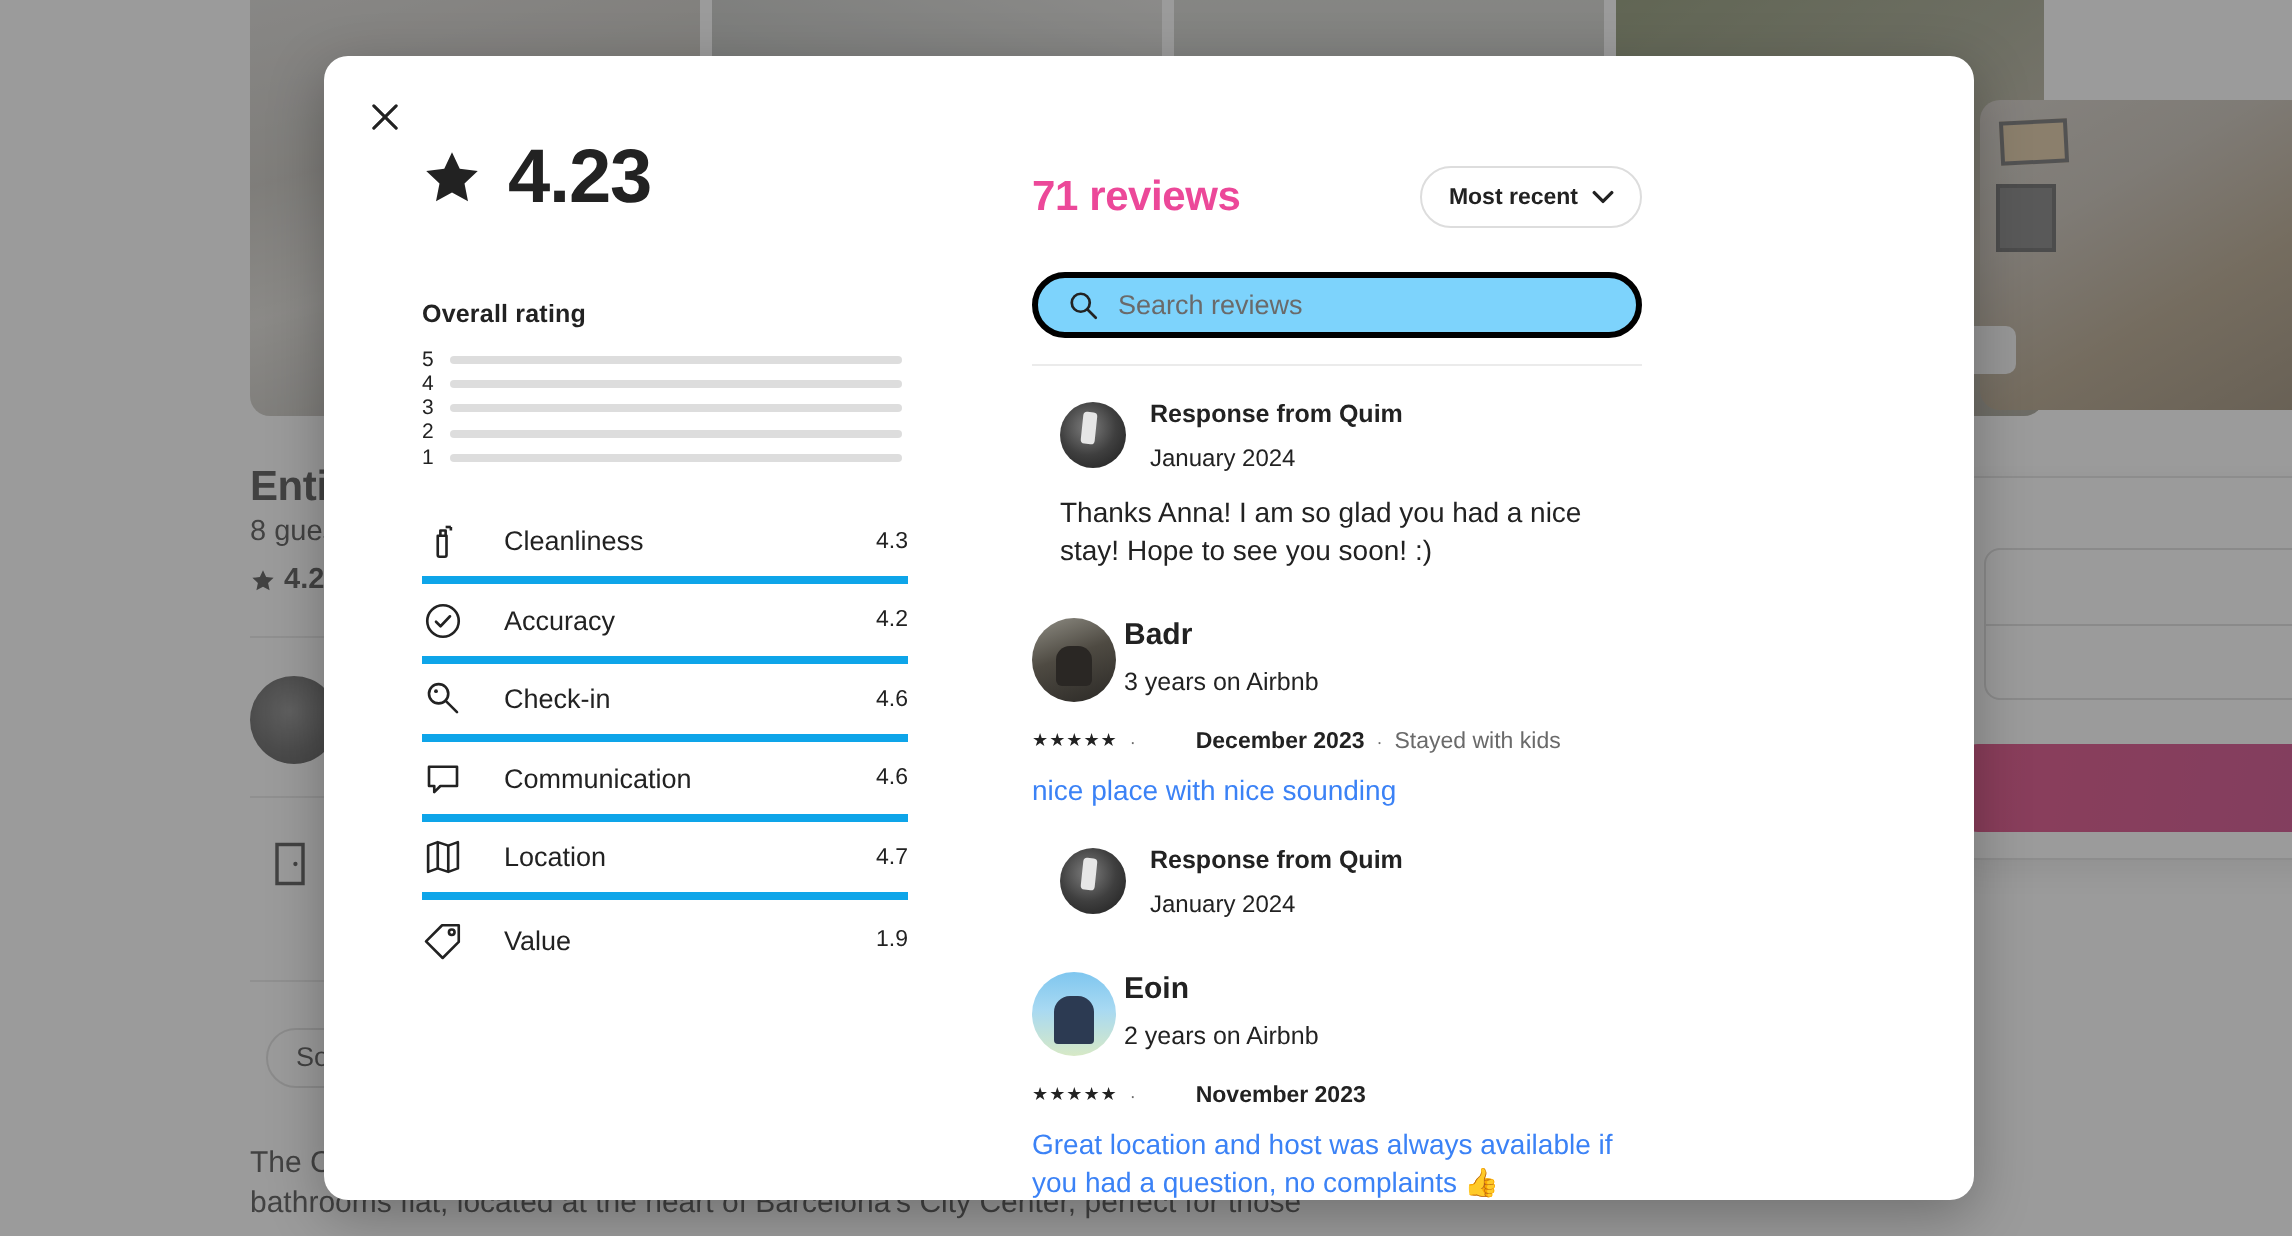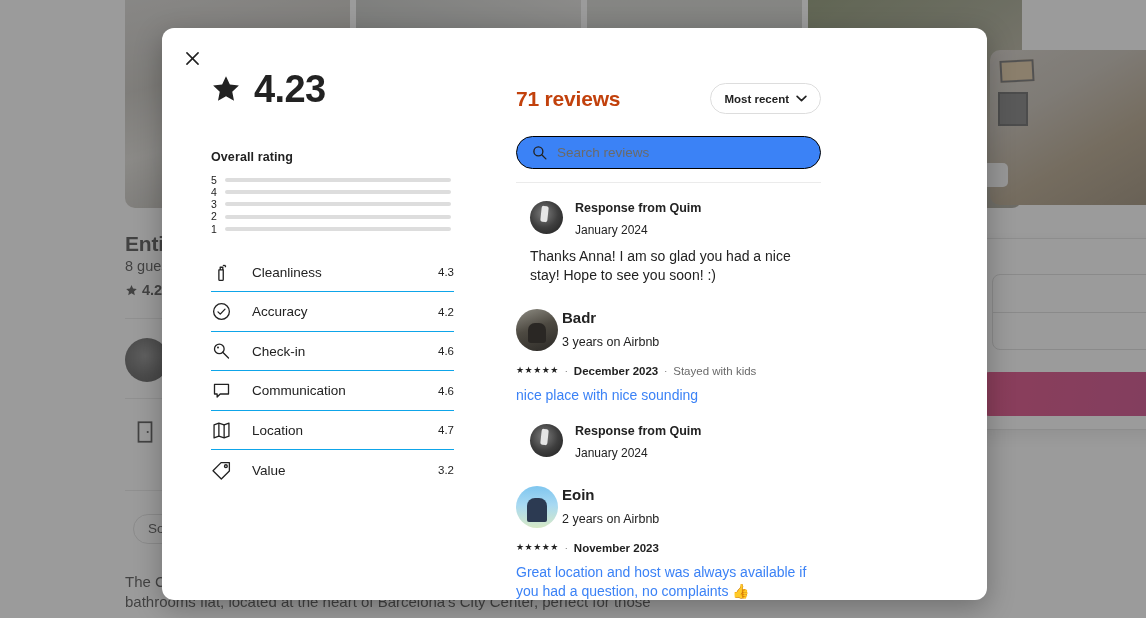--- a/index.html
+++ b/index.html
@@ -89,45 +89,45 @@
 
   .hist { width: 240px; margin-bottom: 18px; }
   .hist-row { display: flex; align-items: center; height: 12.2px; }
   .hist-num { width: 14px; font-size: 10.5px; color: #222; line-height: 1; }
   .hist-track { flex: 1; height: 4px; background: #dddddd; border-radius: 2px; overflow: hidden; }
   .hist-fill { height: 4px; background: #222222; border-radius: 2px; }
 
   .cat-list { width: 243px; }
   .cat-row {
     display: flex; align-items: center; height: 39.5px;
-    border-bottom: 1px solid #0ea5e9;
+    border-bottom: 4px solid #0ea5e9;
   }
   .cat-row:last-child { border-bottom: none; }
   .cat-ico { width: 21px; height: 21px; flex: none; margin-right: 20px; }
   .cat-name { flex: 1; font-size: 13.5px; color: #222; }
   .cat-val { font-size: 11.5px; color: #222; text-align: right; }
 
   
   .right-pane { flex: 1; position: relative; padding: 0; }
   .rv-head { position: absolute; left: 14px; top: 55px; right: 30px; display: flex; align-items: center; justify-content: space-between; }
-  .rv-count { font-size: 21px; font-weight: 700; color: #c2410c; letter-spacing: -0.2px; }
+  .rv-count { font-size: 21px; font-weight: 700; color: #ec4899; letter-spacing: -0.2px; }
   .sort-btn {
     display: flex; align-items: center; gap: 7px;
     height: 31px; padding: 0 13px;
     border: 1px solid #dddddd; border-radius: 16px;
     background: #fff; font-size: 11.5px; color: #222; font-weight: 600;
     font-family: "Liberation Sans", sans-serif; cursor: pointer;
   }
 
   .search-wrap {
     position: absolute; left: 14px; top: 108px; right: 30px;
     height: 33px;
-    border: 1px solid #000000; border-radius: 18px;
+    border: 3px solid #000000; border-radius: 18px;
     display: flex; align-items: center; gap: 10px;
-    padding: 0 15px; background: #3b82f6;
+    padding: 0 15px; background: #7dd3fc;
   }
   .search-input {
     border: none; outline: none; flex: 1;
     font-size: 13.5px; color: #222;
     font-family: "Liberation Sans", sans-serif;
     background: transparent;
   }
   .search-input::placeholder { color: #6a6a6a; }
 
   .rv-scroll {
@@ -162,21 +162,21 @@
   .rv-av.badr { background: linear-gradient(160deg,#8f8d84 0%,#4e4a42 45%,#2b2926 100%); }
   .rv-av.badr::after { content:""; position:absolute; left:12px; top:14px; width:18px; height:20px; background:#2a2724; border-radius:7px 7px 3px 3px; }
   .rv-av.eoin { background: linear-gradient(180deg,#7fc6ef 0%,#a8d9f2 45%,#d7e9c6 100%); }
   .rv-av.eoin::after { content:""; position:absolute; left:11px; top:12px; width:20px; height:24px; background:#2c3a52; border-radius:8px 8px 2px 2px; }
   .rv-who { line-height: 1.4; }
   .rv-name { font-size: 15px; font-weight: 700; color: #222; }
   .rv-tenure { font-size: 12.5px; color: #222; }
   .rv-stars-line { display: flex; align-items: center; gap: 6px; margin-top: 13px; }
   .rv-stars { letter-spacing: 0.5px; font-size: 9px; color: #222; line-height: 1; }
   .rv-dot { font-size: 9px; color: #6a6a6a; }
-  .rv-date { font-size: 11.5px; font-weight: 700; color: #222; }
+  .rv-date { font-size: 11.5px; font-weight: 700; color: #222; margin-left: 24px; }
   .rv-trip { font-size: 11.5px; color: #6a6a6a; }
   .rv-text { margin-top: 9px; font-size: 14px; color: #3b82f6; line-height: 19px; }
   .rv-sub { margin-top: 14px; }
 </style>
 </head>
 <body>
 
 <div id="page-root">
 
   <div class="bg-page">
@@ -313,21 +313,21 @@
                 </svg></span>
               <span class="cat-name">Location</span>
               <span class="cat-val">4.7</span>
             </div>
             <div class="cat-row">
               <span class="cat-ico"><svg viewBox="0 0 24 24" fill="none" stroke="#222" stroke-width="1.5" stroke-linejoin="round">
                   <path d="M11.5 3H21v9.5L11.8 21.7 2.3 12.2z"></path>
                   <circle cx="17" cy="7" r="1.6"></circle>
                 </svg></span>
               <span class="cat-name">Value</span>
-              <span class="cat-val">3.2</span>
+              <span class="cat-val">1.9</span>
             </div>
           </div>
       </div>
 
       <div class="right-pane">
 
         <div class="rv-head">
           <div class="rv-count">71 reviews</div>
           <button class="sort-btn">
             <span>Most recent</span>

